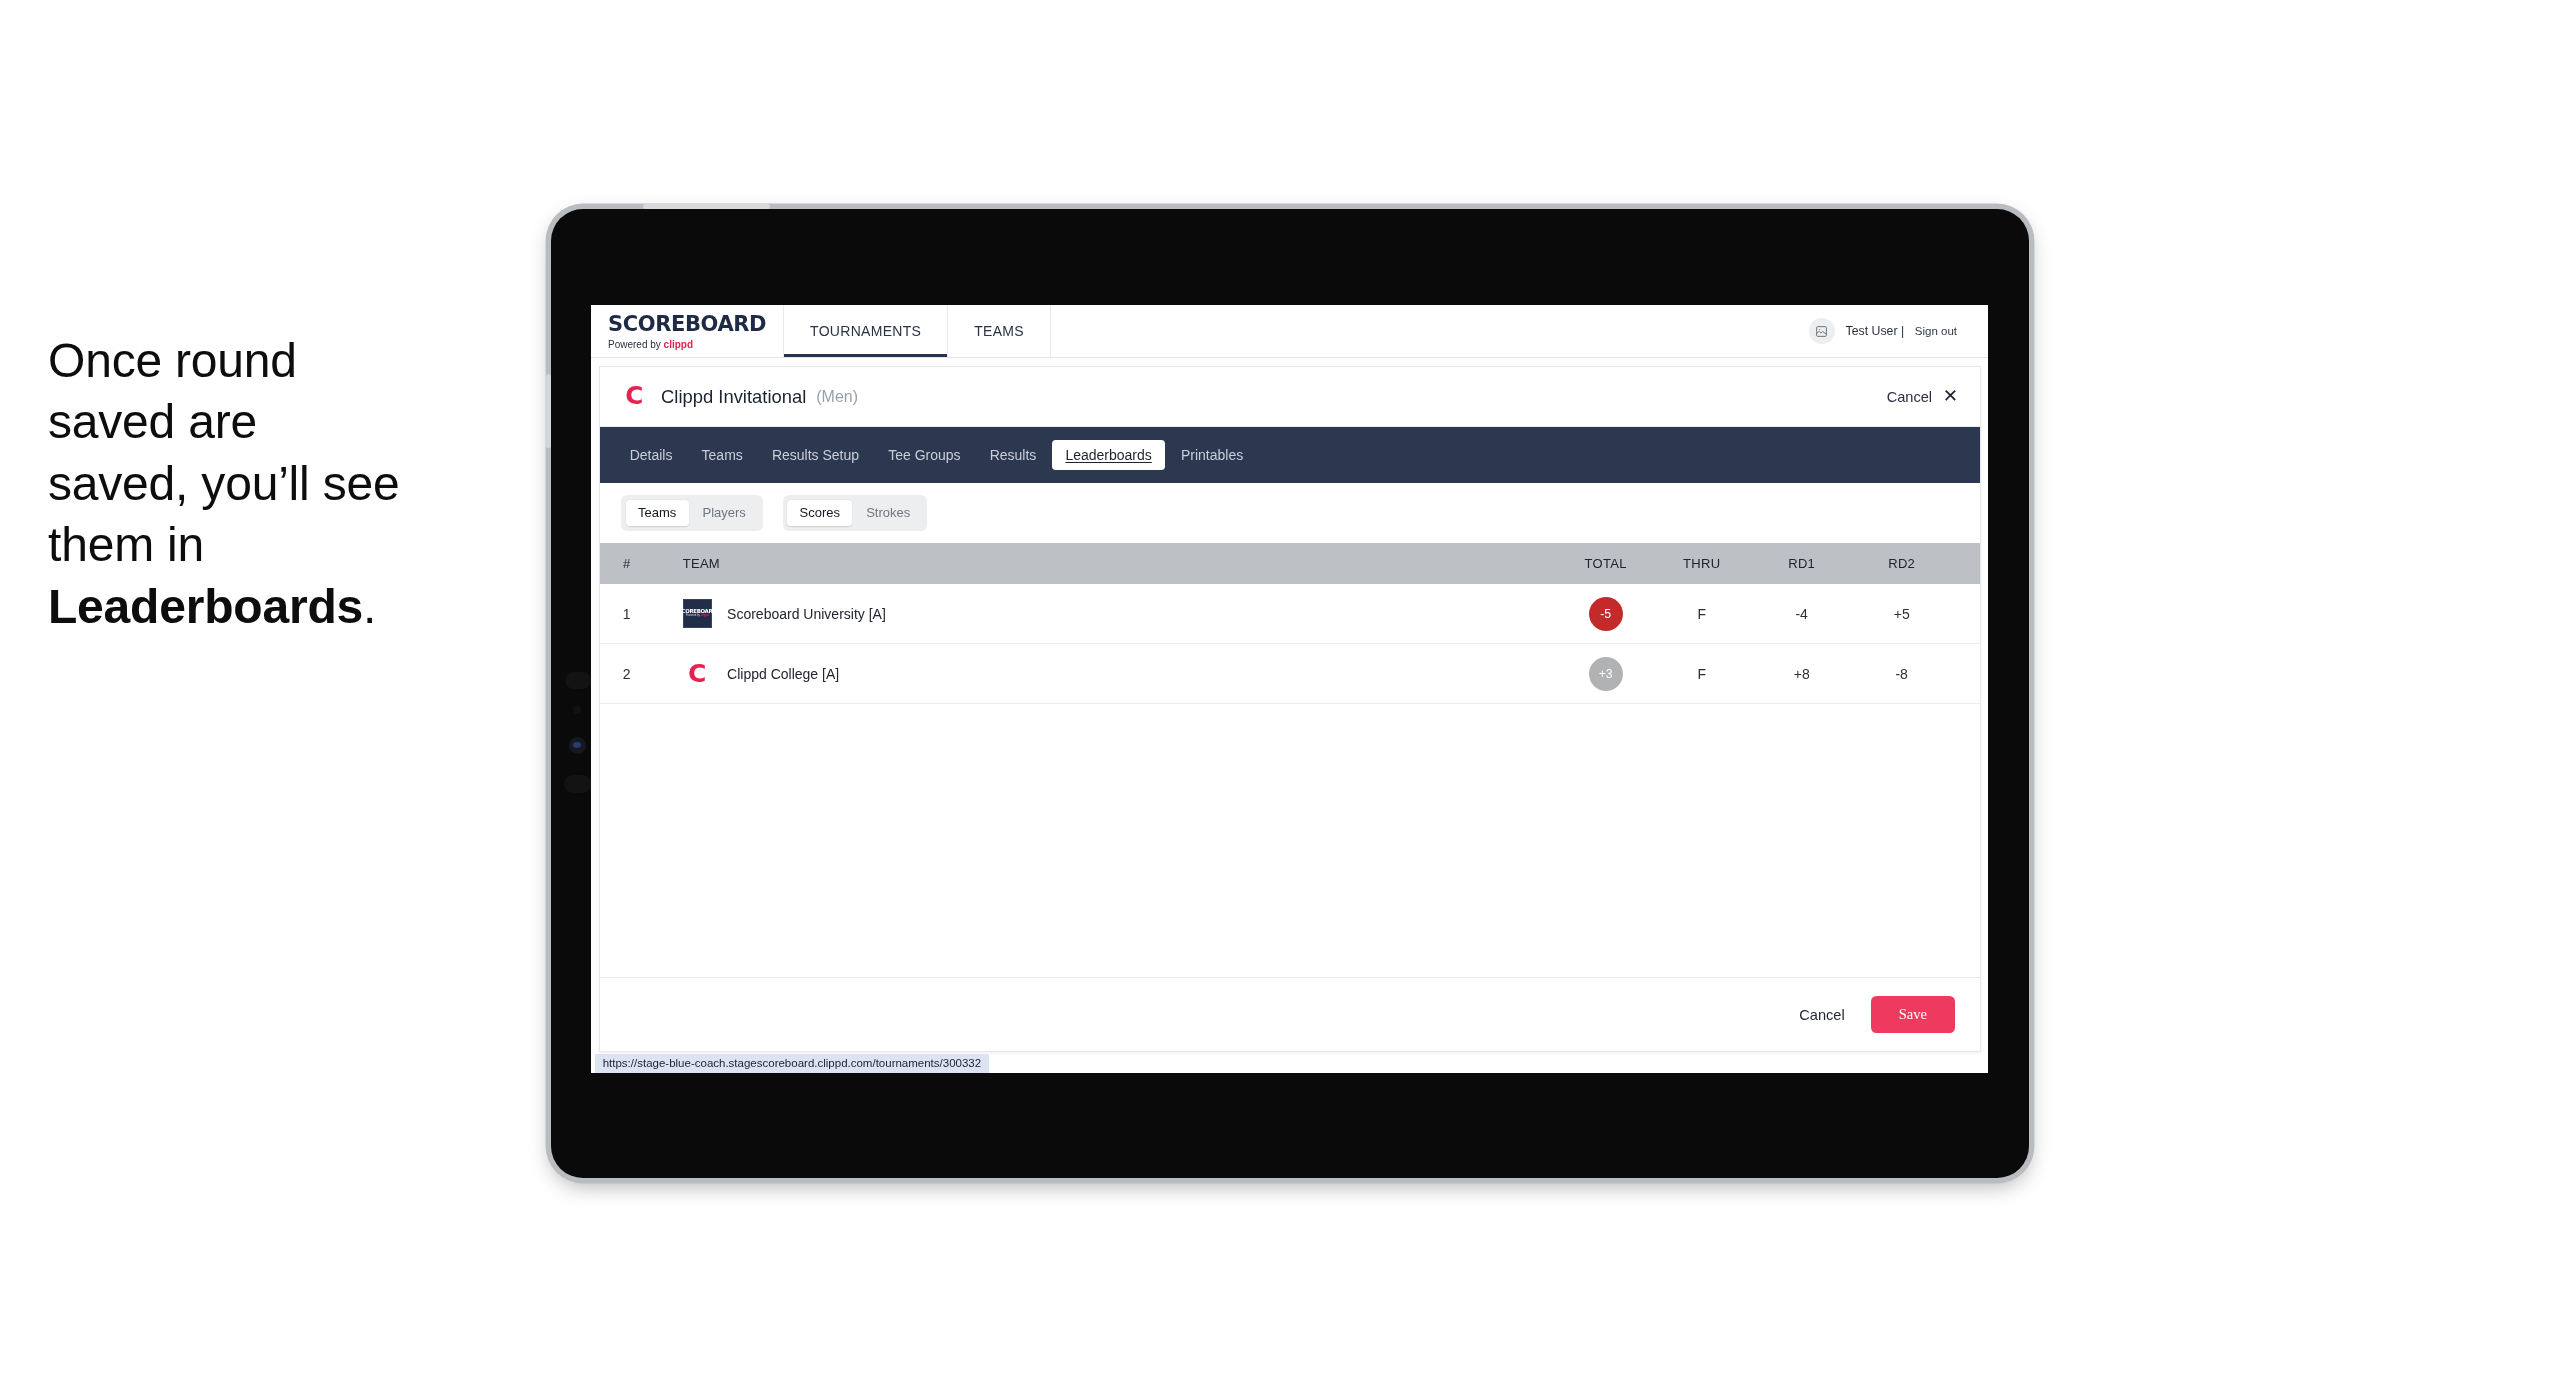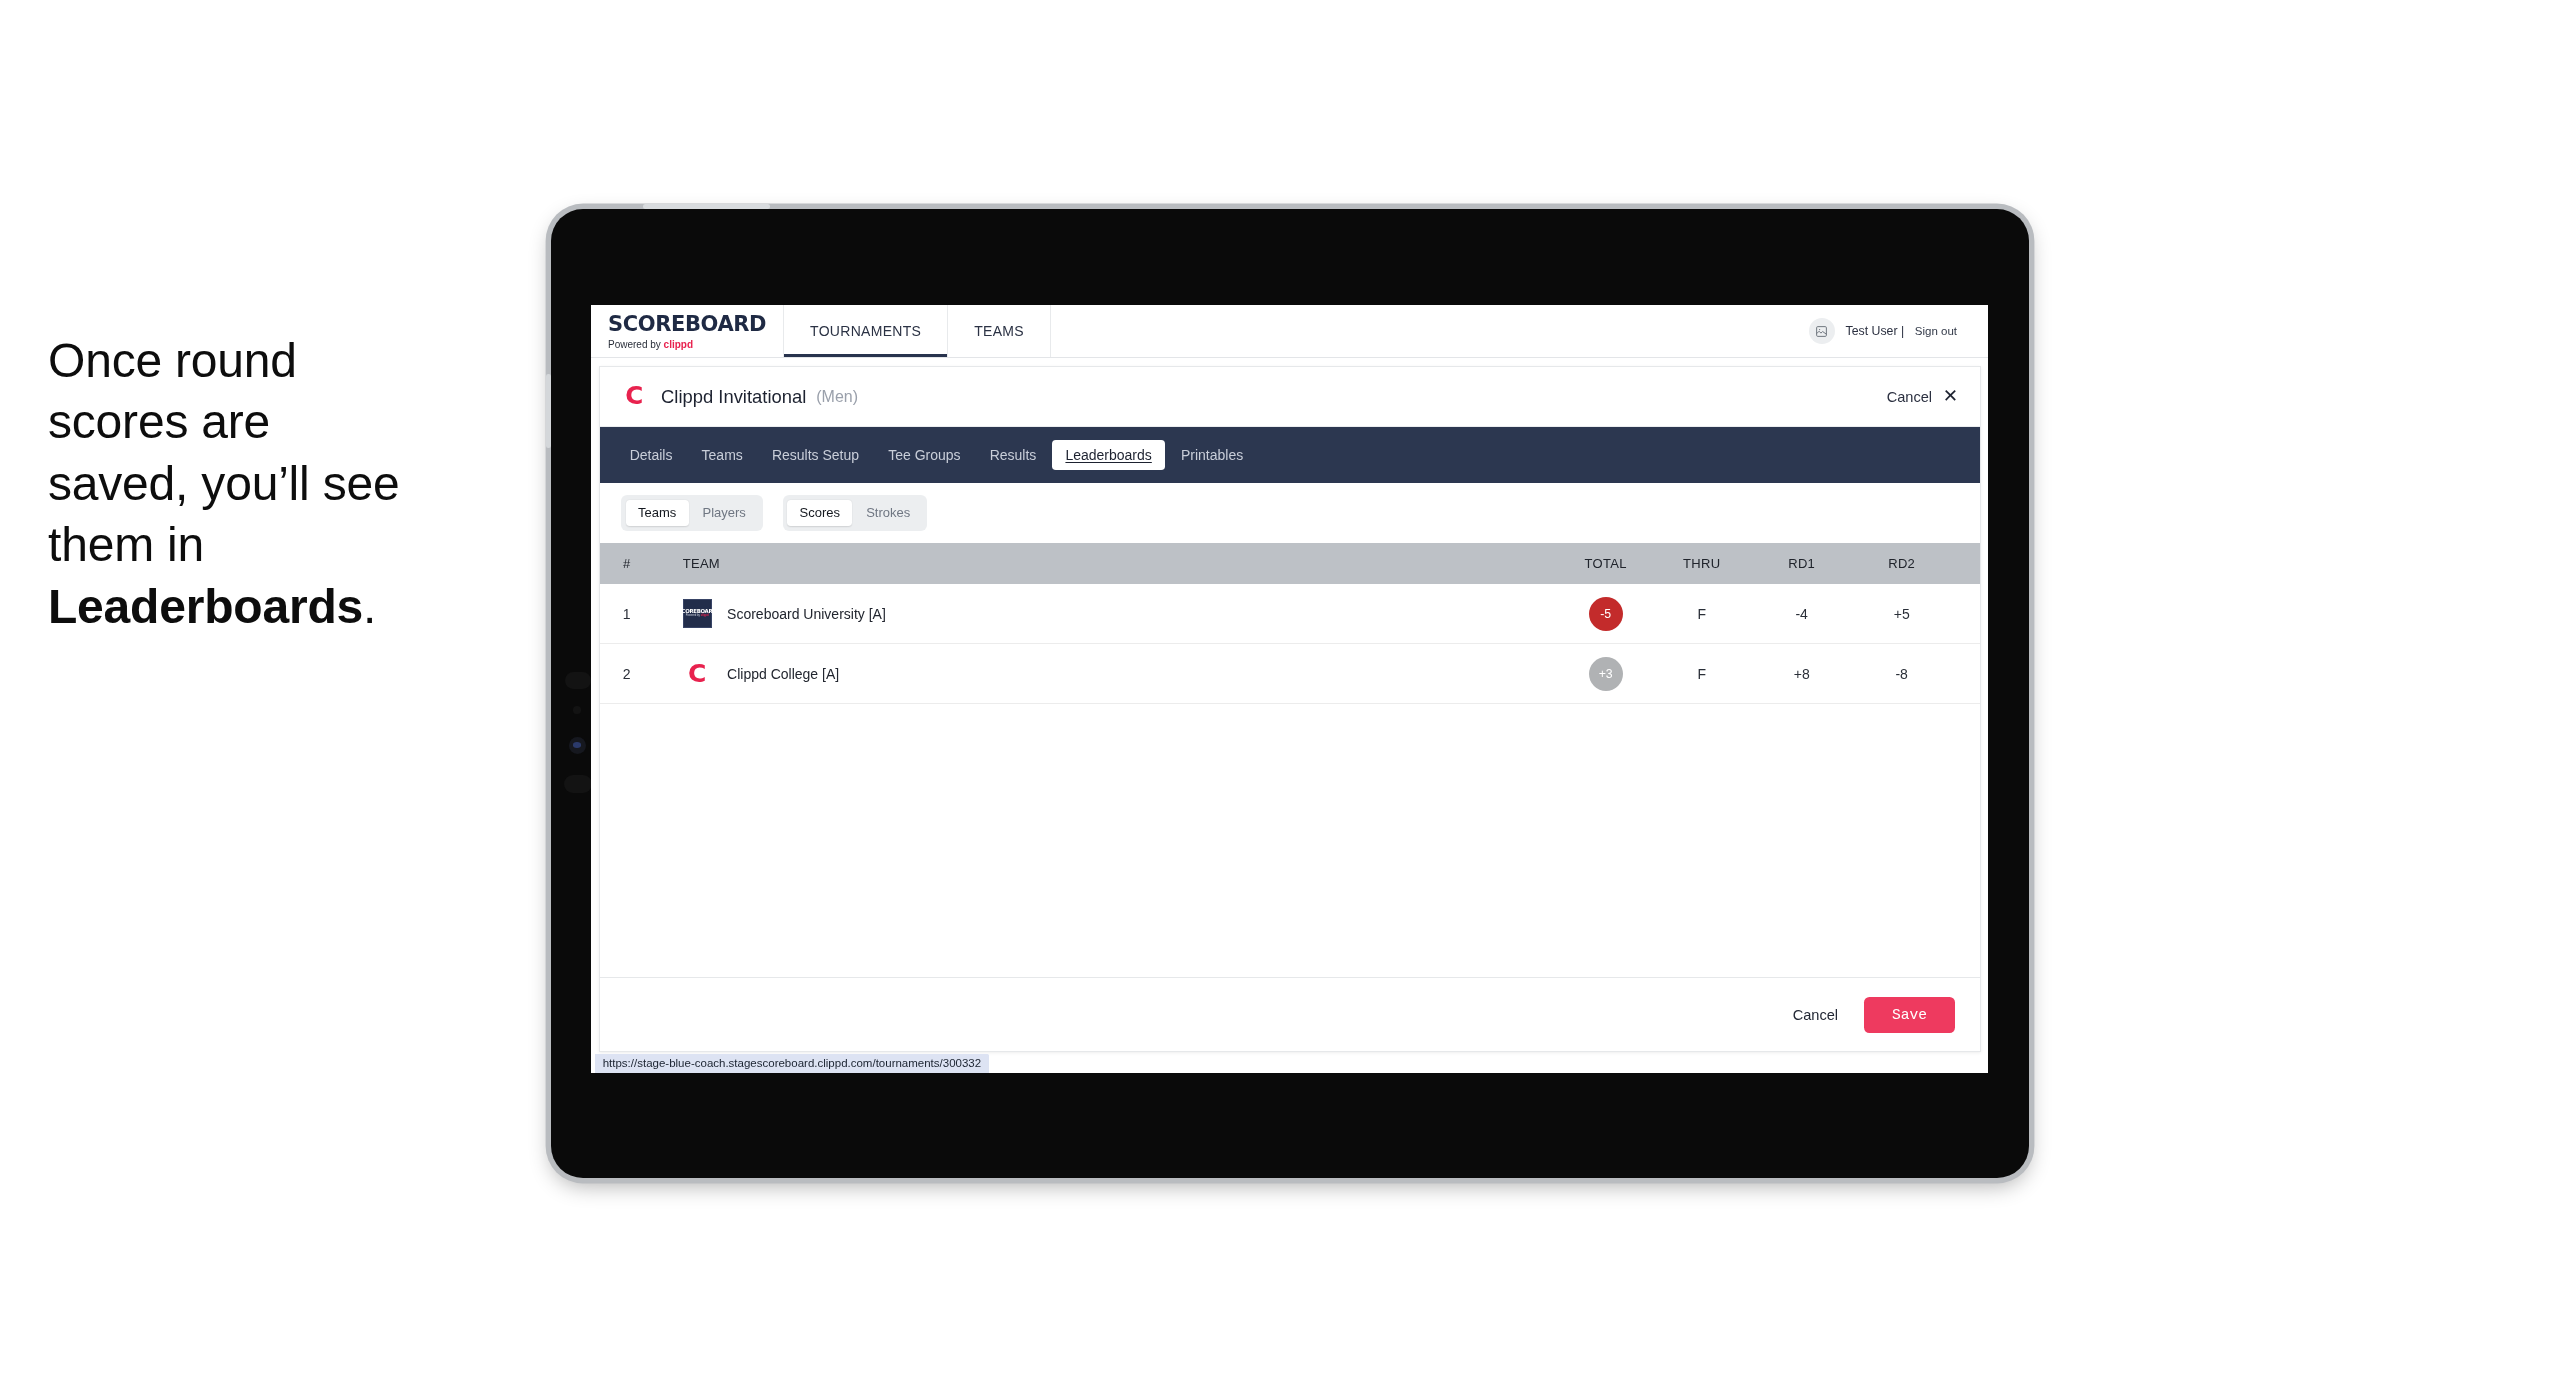--- a/index.html
+++ b/index.html
@@ -296,41 +296,41 @@
   #footer-cancel {
     font-size: 14.6px; color: #232835; cursor: pointer;
   }
   #save-btn {
     background: #ee3a5f;
     color: #ffffff;
     font-size: 14.6px;
     padding: 10px 28px;
     border: none; border-radius: 5.4px;
     cursor: pointer;
-    font-family: Liberation Mono, monospace;
+    font-family: Liberation Serif, serif;
   }
 
   
   #statusbar {
     position: absolute;
     left: 4px; bottom: 0;
     background: #dde3f3;
     padding: 3.1px 7.7px 3.8px 7.7px;
     font-size: 11.5px;
     color: #1b2330;
     white-space: nowrap;
     border-top-right-radius: 1.5px;
   }
 </style>
 </head>
 <body>
 
 <div id="caption">
   <div>Once round</div>
-  <div>scores are</div>
+  <div>saved are</div>
   <div>saved, you’ll see</div>
   <div>them in</div>
   <div><span class="bold">Leaderboards</span><span>.</span></div>
 </div>
 
 <div id="tablet-frame">
   <div id="tablet-edge-left"></div>
   <div id="tablet-edge-top"></div>
   <div class="bezel-dot" id="bezel-speaker"></div>
   <div class="bezel-dot" id="bezel-mic"></div>

